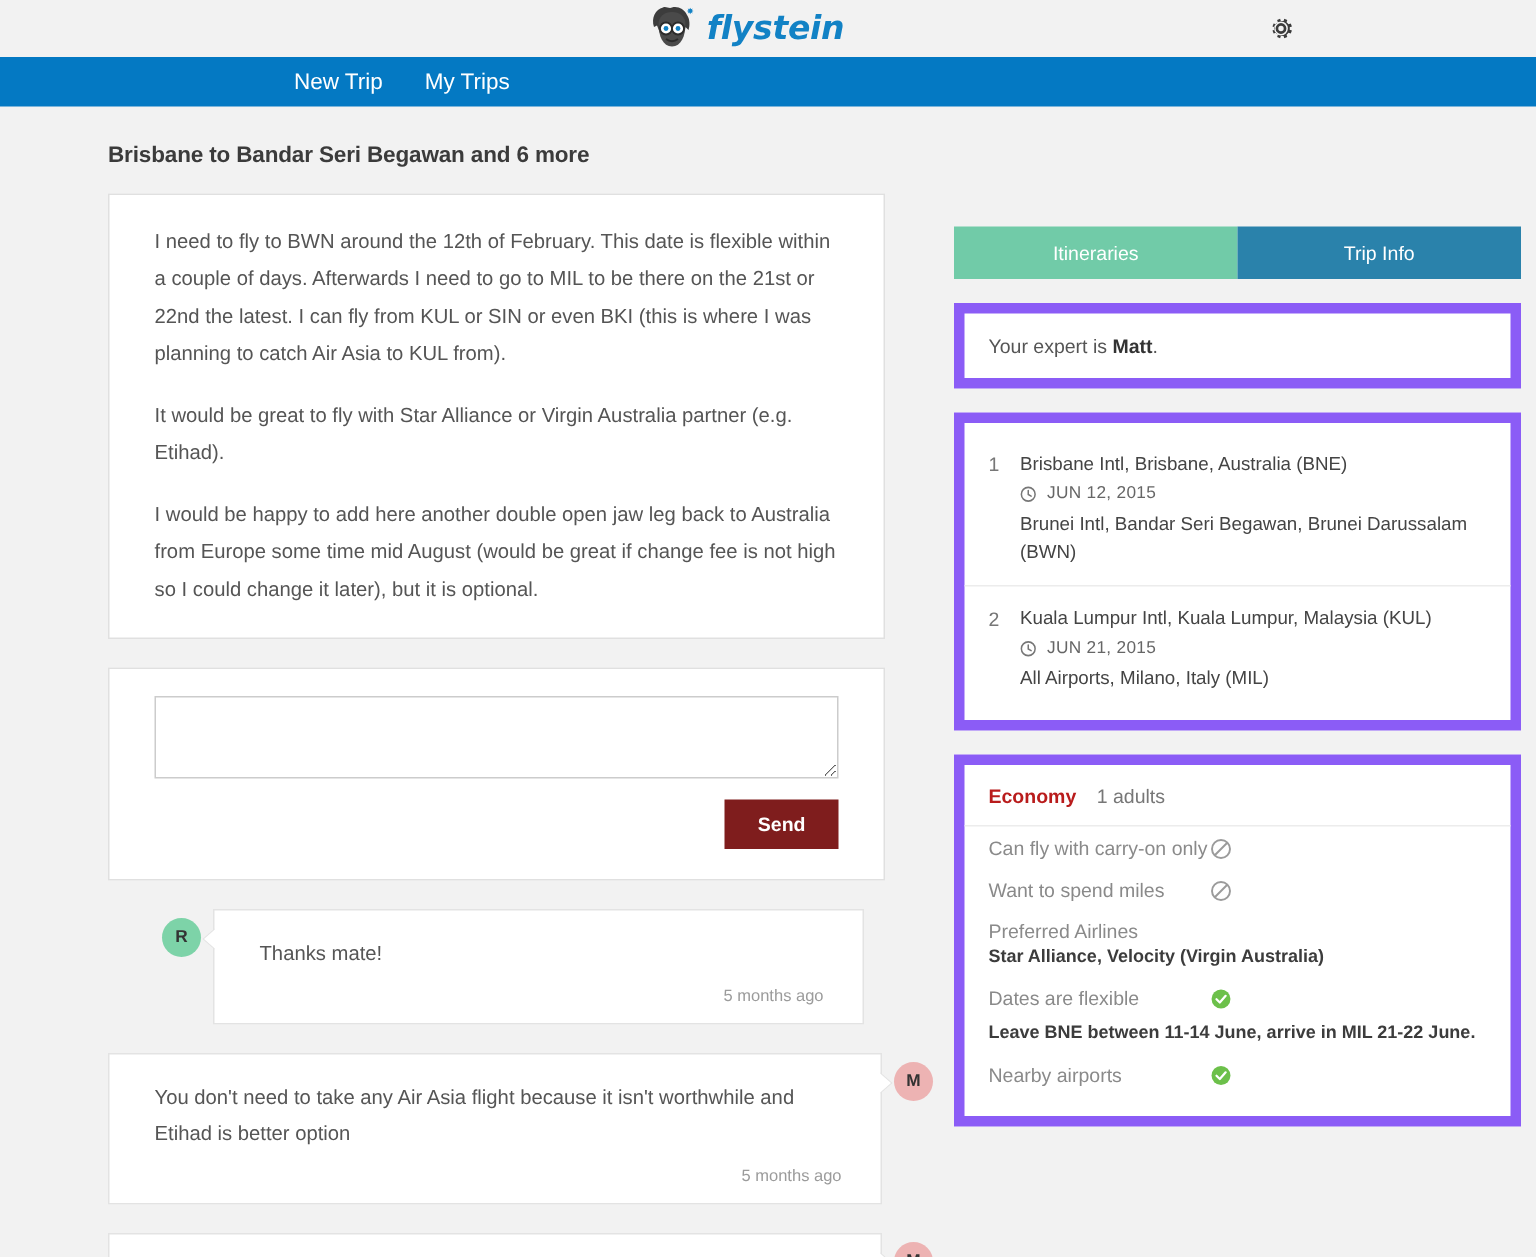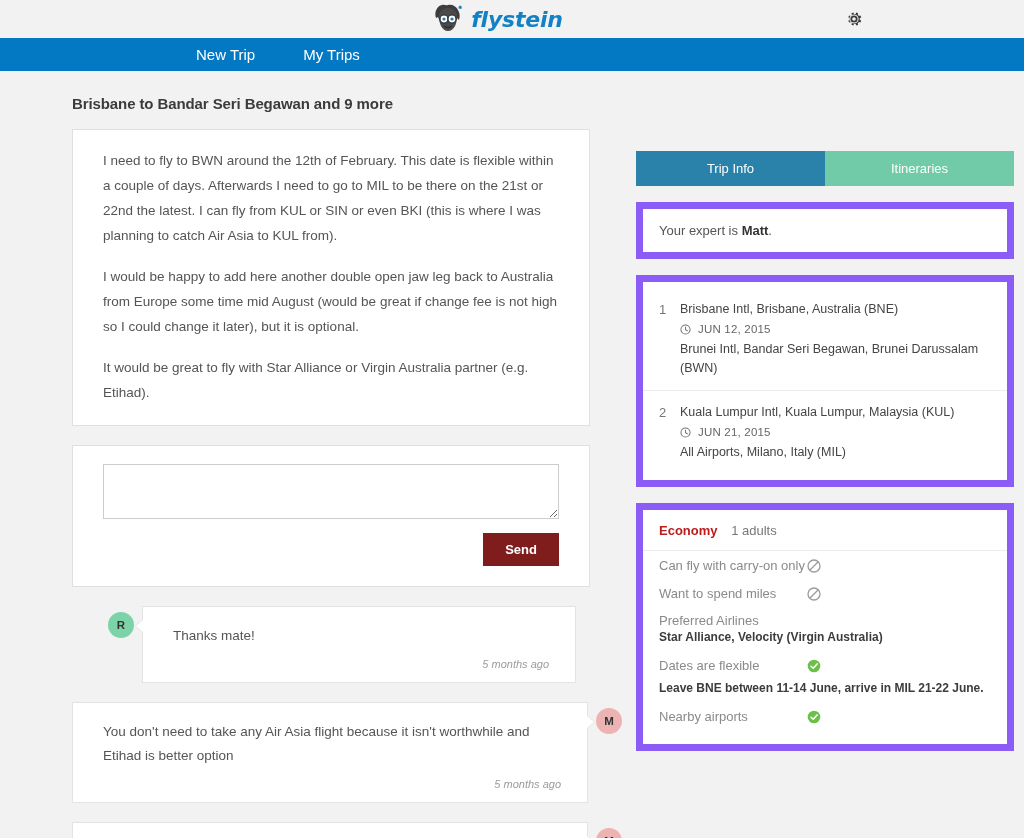--- a/index.html
+++ b/index.html
@@ -40,21 +40,21 @@
   }
   .gear-btn svg { display: block; }
 
   
   .navbar {
     height: 33px;
     background: #0479c3;
     display: flex;
     align-items: center;
     padding-left: 190px;
-    gap: 36px;
+    gap: 16px;
   }
   .nav-item {
     color: #ffffff;
     font-size: 15px;
     cursor: pointer;
     padding: 4px 6px;
     line-height: 1;
   }
 
   
@@ -138,21 +138,20 @@
     font-size: 13.5px;
     line-height: 24px;
     color: #555;
   }
   .bubble .time {
     display: block;
     text-align: right;
     font-size: 11px;
     color: #9b9b9b;
     margin-top: 10px;
-    font-style: italic;
   }
 
   
   .bubble.tail-left::before,
   .bubble.tail-left::after {
     content: "";
     position: absolute;
     top: 12px;
     width: 0; height: 0;
     border-top: 7px solid transparent;
@@ -281,26 +280,26 @@
 
 <div class="navbar">
   <span class="nav-item">New Trip</span>
   <span class="nav-item">My Trips</span>
 </div>
 
 <div class="page">
 
   <div class="left-col">
 
-    <div class="page-title">Brisbane to Bandar Seri Begawan and 9 more</div>
+    <div class="page-title">Brisbane to Bandar Seri Begawan and 6 more</div>
 
     <div class="card brief">
       <p>I need to fly to BWN around the 12th of February. This date is flexible within a couple of days. Afterwards I need to go to MIL to be there on the 21st or 22nd the latest. I can fly from KUL or SIN or even BKI (this is where I was planning to catch Air Asia to KUL from).</p>
+      <p>It would be great to fly with Star Alliance or Virgin Australia partner (e.g. Etihad).</p>
       <p>I would be happy to add here another double open jaw leg back to Australia from Europe some time mid August (would be great if change fee is not high so I could change it later), but it is optional.</p>
-      <p>It would be great to fly with Star Alliance or Virgin Australia partner (e.g. Etihad).</p>
     </div>
 
     <div class="card composer">
       <textarea placeholder="" style=""></textarea>
       <div class="composer-actions">
         <button class="send-btn">Send</button>
       </div>
     </div>
 
     <div class="msg-row row-left">
@@ -325,22 +324,22 @@
         
       </div>
       <div class="avatar pink">M</div>
     </div>
 
   </div>
 
   <div class="right-col">
 
     <div class="tabs">
+      <div class="tab alt">Itineraries</div>
       <div class="tab active">Trip Info</div>
-      <div class="tab alt">Itineraries</div>
     </div>
 
     <div class="panel expert-panel">
       <span>Your expert is </span><b>Matt</b><span>.</span>
     </div>
 
     <div class="panel itin-panel">
 
       <div class="itin-item">
         <div class="itin-num">1</div>

